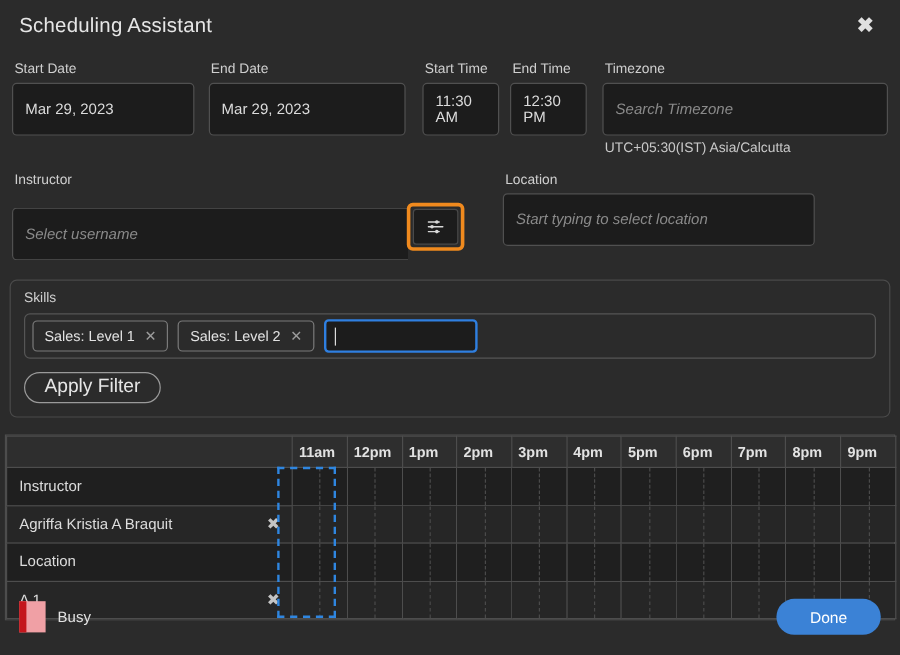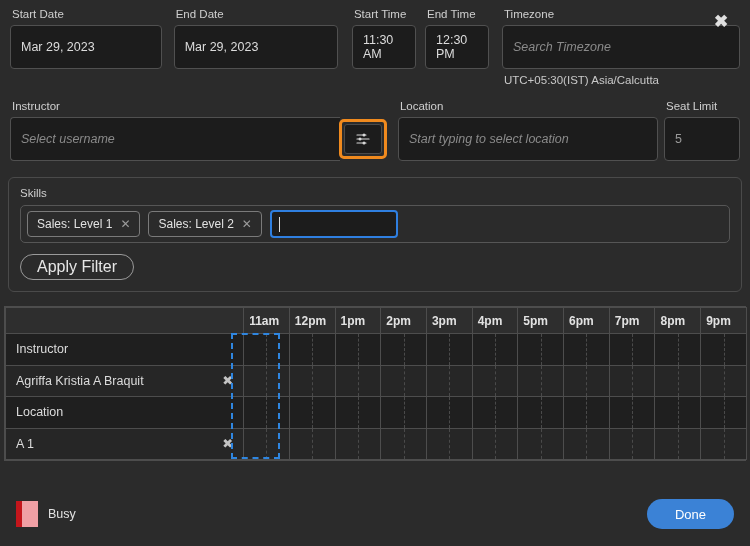--- a/index.html
+++ b/index.html
@@ -46,21 +46,21 @@
   .w-end-date  { width: 164px; }
   .w-time      { width: 64px; justify-content: flex-start; }
   .w-tz        { width: 238px; }
 
   .sp-10 { width: 10px; } .sp-18 { width: 18px; } .sp-22 { width: 22px; }
   .sp-14 { width: 14px; } .sp-20 { width: 20px; }
 
   
   .row2 { display: flex; align-items: flex-start; margin-top: 14px; }
   .instr-wrap { position: relative; display: flex; align-items: center; }
-  .instr-input { width: 330px; border-right: none; border-radius: 4px 0 0 4px; }
+  .instr-input { width: 330px; border-right: none; border-radius: 4px 0 0 4px; margin-top: 12px; }
   .tune-highlight {
     border: 3px solid #f08a1e;
     border-radius: 5px;
     padding: 2px;
     display: flex; align-items: center; justify-content: center;
     margin-left: -1px;
   }
   .tune-btn {
     width: 38px; height: 30px;
     background: #1c1c1c;
@@ -179,20 +179,23 @@
     font-size: 13px;
     font-family: "Liberation Sans", sans-serif;
     cursor: pointer;
   }
 </style>
 </head>
 <body>
 
 <div class="modal">
 
+  <div class="title-bar">
+    <div class="title">Scheduling Assistant</div>
+  </div>
   <button class="close-btn">✖</button>
 
   <div class="form-area">
 
     <div class="row1">
       <div class="fld">
         <div class="lbl">Start Date</div>
         <div class="inp w-start-date">Mar 29, 2023</div>
       </div>
       <div class="sp-18"></div>
@@ -236,24 +239,20 @@
             </div>
           </div>
         </div>
       </div>
       <div class="sp-10" style="width:32px"></div>
       <div class="fld">
         <div class="lbl">Location</div>
         <div class="inp ph loc-input">Start typing to select location</div>
       </div>
       <div class="sp-18"></div>
-      <div class="fld">
-        <div class="lbl">Seat Limit</div>
-        <div class="inp seat-input">5</div>
-      </div>
     </div>
   </div>
 
   <div class="skills-panel">
     <div class="skills-label">Skills</div>
     <div class="chips-box">
       <div class="chip">
         <span>Sales: Level 1</span>
         <span class="chip-x">✕</span>
       </div>

